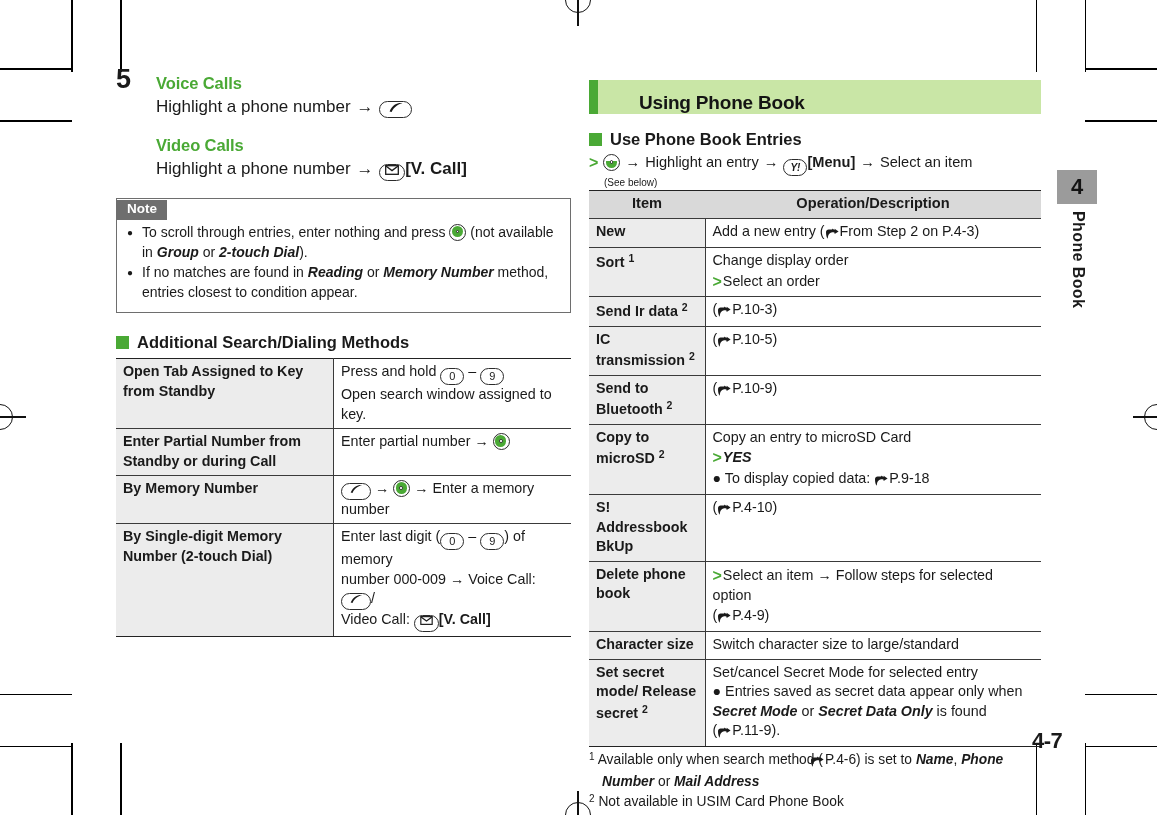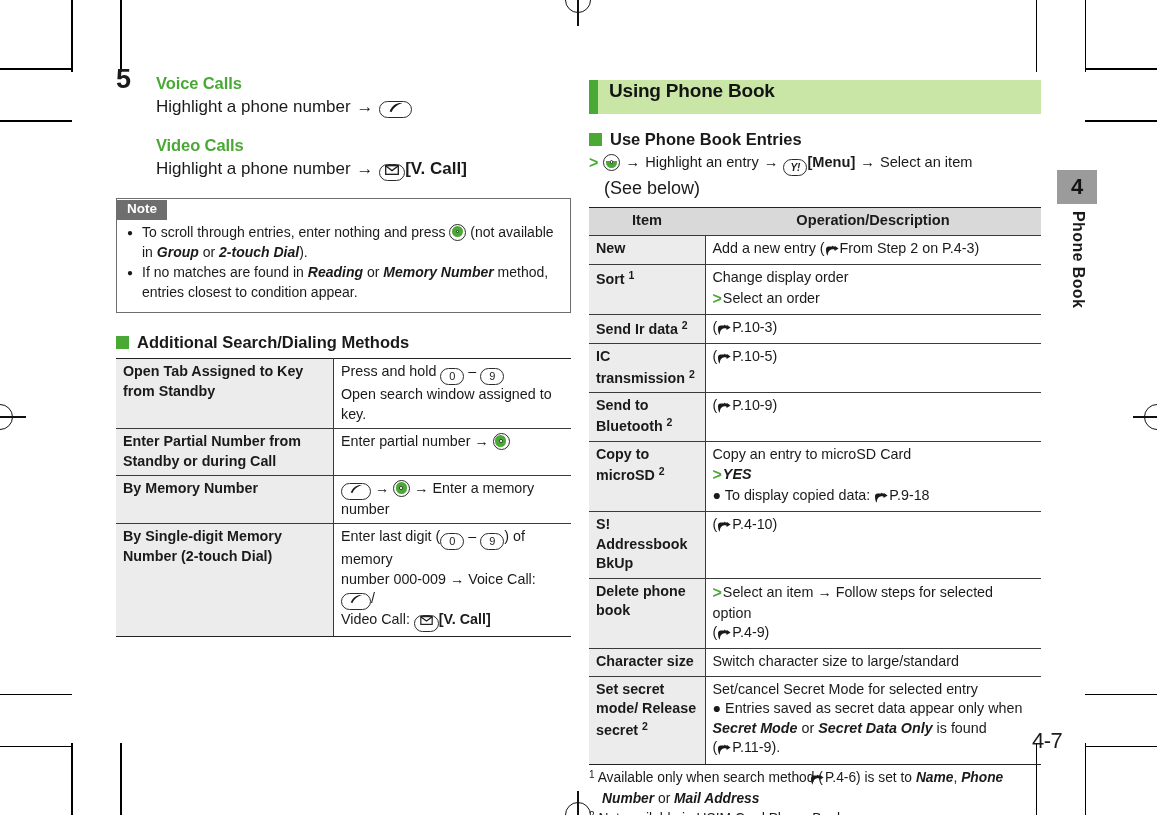--- a/index.html
+++ b/index.html
@@ -182,22 +182,23 @@
     background: #4aa935;
     display: inline-block;
     flex: none;
   }
 
   
   .banner {
     background: #c9e6a6;
     height: 34px;
     display: flex;
-    align-items: flex-start;
+    align-items: flex-end;
     margin-bottom: 16px;
+    gap: 30px;
   }
   .banner-bar {
     width: 9px;
     height: 34px;
     background: #4aa935;
     flex: none;
     margin-right: 11px;
   }
   .banner-title {
     font-size: 19px;
@@ -215,21 +216,21 @@
     vertical-align: -1px;
     margin-right: 1px;
   }
 
   .op-line {
     font-size: 14.6px;
     line-height: 1.5;
     white-space: nowrap;
   }
   .op-sub {
-    font-size: 18px;
+    font-size: 10px;
     line-height: 1.4;
     padding-left: 15px;
   }
 
   
   table {
     border-collapse: collapse;
     width: 100%;
     table-layout: fixed;
   }
@@ -243,21 +244,21 @@
   .tbl-left { margin-top: 2px; }
   .tbl-left tr td:first-child {
     background: #ececec;
     font-weight: bold;
     width: 203px;
     border-right: 1.2px solid #3a3a3a;
   }
   .tbl-left tr:first-child td { border-top: 1.8px solid #222; }
   .tbl-left tr:last-child td { border-bottom: 1.8px solid #222; }
 
-  .tbl-right { margin-top: 6px; }
+  .tbl-right { margin-top: 0; }
   .tbl-right thead th {
     background: #d9d9d9;
     text-align: center;
     font-weight: bold;
     font-size: 14.6px;
     border-top: 1.8px solid #222;
     border-bottom: 1.2px solid #3a3a3a;
     padding: 3px 6px 4px 6px;
   }
   .tbl-right thead th:first-child { width: 104px; }
@@ -308,21 +309,21 @@
     font-size: 16px;
     font-weight: bold;
     letter-spacing: 0.4px;
     display: inline-block;
   }
 
   .page-no {
     position: absolute;
     left: 1032px; top: 728px;
     font-size: 22px;
-    font-weight: normal;
+    font-weight: bold;
     letter-spacing: -0.5px;
   }
 </style>
 </head>
 <body>
 
 <div class="page">
 
   <div class="cropmark" style="left:0;top:68px;width:72px;height:1.5px;"></div>
   <div class="cropmark" style="left:71px;top:0;width:1.5px;height:72px;"></div>

